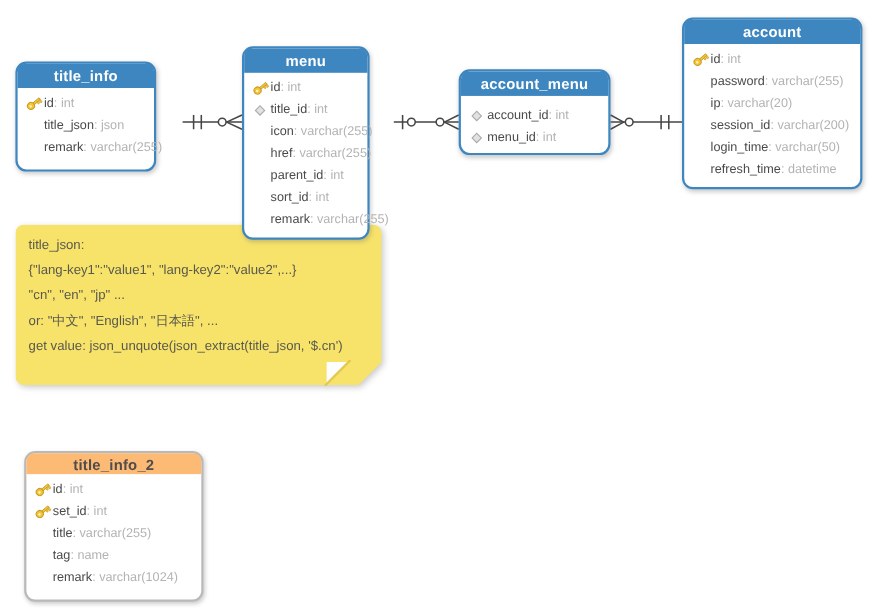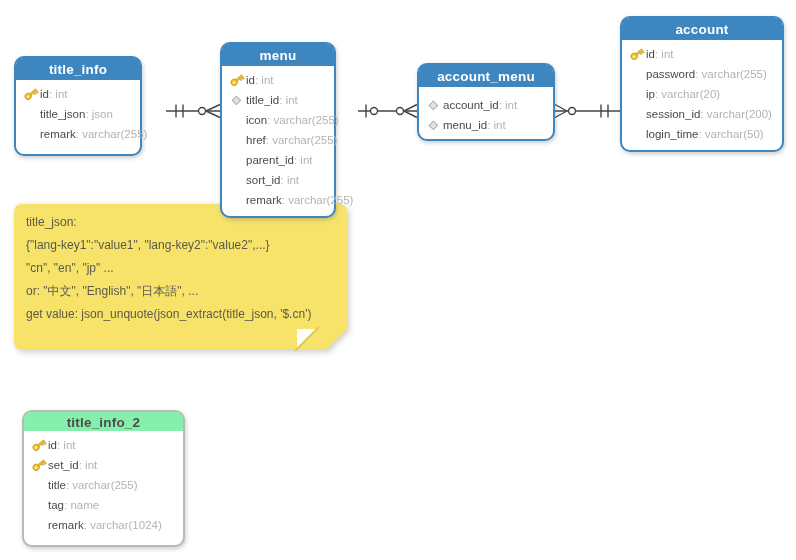--- a/index.html
+++ b/index.html
@@ -33,21 +33,21 @@
     border-bottom: 2px solid #ffffff;
     letter-spacing: .2px;
   }
   .table-body { padding: 2px 6px 6px 5px; }
   .frow { display: flex; align-items: center; height: 20px; font-size: 11.5px; white-space: nowrap; }
   .ficon { flex: 0 0 19px; width: 19px; display: flex; align-items: center; justify-content: center; }
   .fname { color: #4a4a4a; font-weight: normal; }
   .ftype { color: #b3b3b3; }
 
   .table.gray { border-color: #b9b9b9; }
-  .table.gray .table-hdr { background: #86efac; color: #4d4d4d; height: 21px; line-height: 21px; }
+  .table.gray .table-hdr { background: #fdba74; color: #4d4d4d; height: 21px; line-height: 21px; }
 
   #tbl-title-info   { left: 14px;  top: 56px;  width: 128px; }
   #tbl-title-info .table-body { padding-bottom: 10px; }
   #tbl-menu         { left: 220px; top: 18px;  width: 116px; margin-top: 24px; }
   #tbl-account-menu { left: 417px; top: 63px;  width: 138px; }
   #tbl-account-menu .table-body { padding-top: 6px; padding-bottom: 4px; }
   #tbl-account      { left: 620px; top: 16px;  width: 164px; }
   #tbl-title-info-2 { left: 22px;  top: 410px; width: 163px; }
   #tbl-title-info-2 .table-body { padding-bottom: 10px; }
 
@@ -234,20 +234,25 @@
     <div class="frow">
       <span class="ficon"></span>
       <span class="fname">session_id</span>
         <span class="ftype">: varchar(200)</span>
     </div>
     <div class="frow">
       <span class="ficon"></span>
       <span class="fname">login_time</span>
         <span class="ftype">: varchar(50)</span>
     </div>
+    <div class="frow">
+      <span class="ficon"></span>
+      <span class="fname">refresh_time</span>
+        <span class="ftype">: datetime</span>
+    </div>
   </div>
 </div>
 
 <div id="note-wrap">
   <div id="note">
     <div class="note-line">title_json:</div>
     <div class="note-line">{"lang-key1":"value1", "lang-key2":"value2",...}</div>
     <div class="note-line">"cn", "en", "jp" ...</div>
     <div class="note-line">or: "中文", "English", "日本語", ...</div>
     <div class="note-line">get value: json_unquote(json_extract(title_json, '$.cn')</div>

